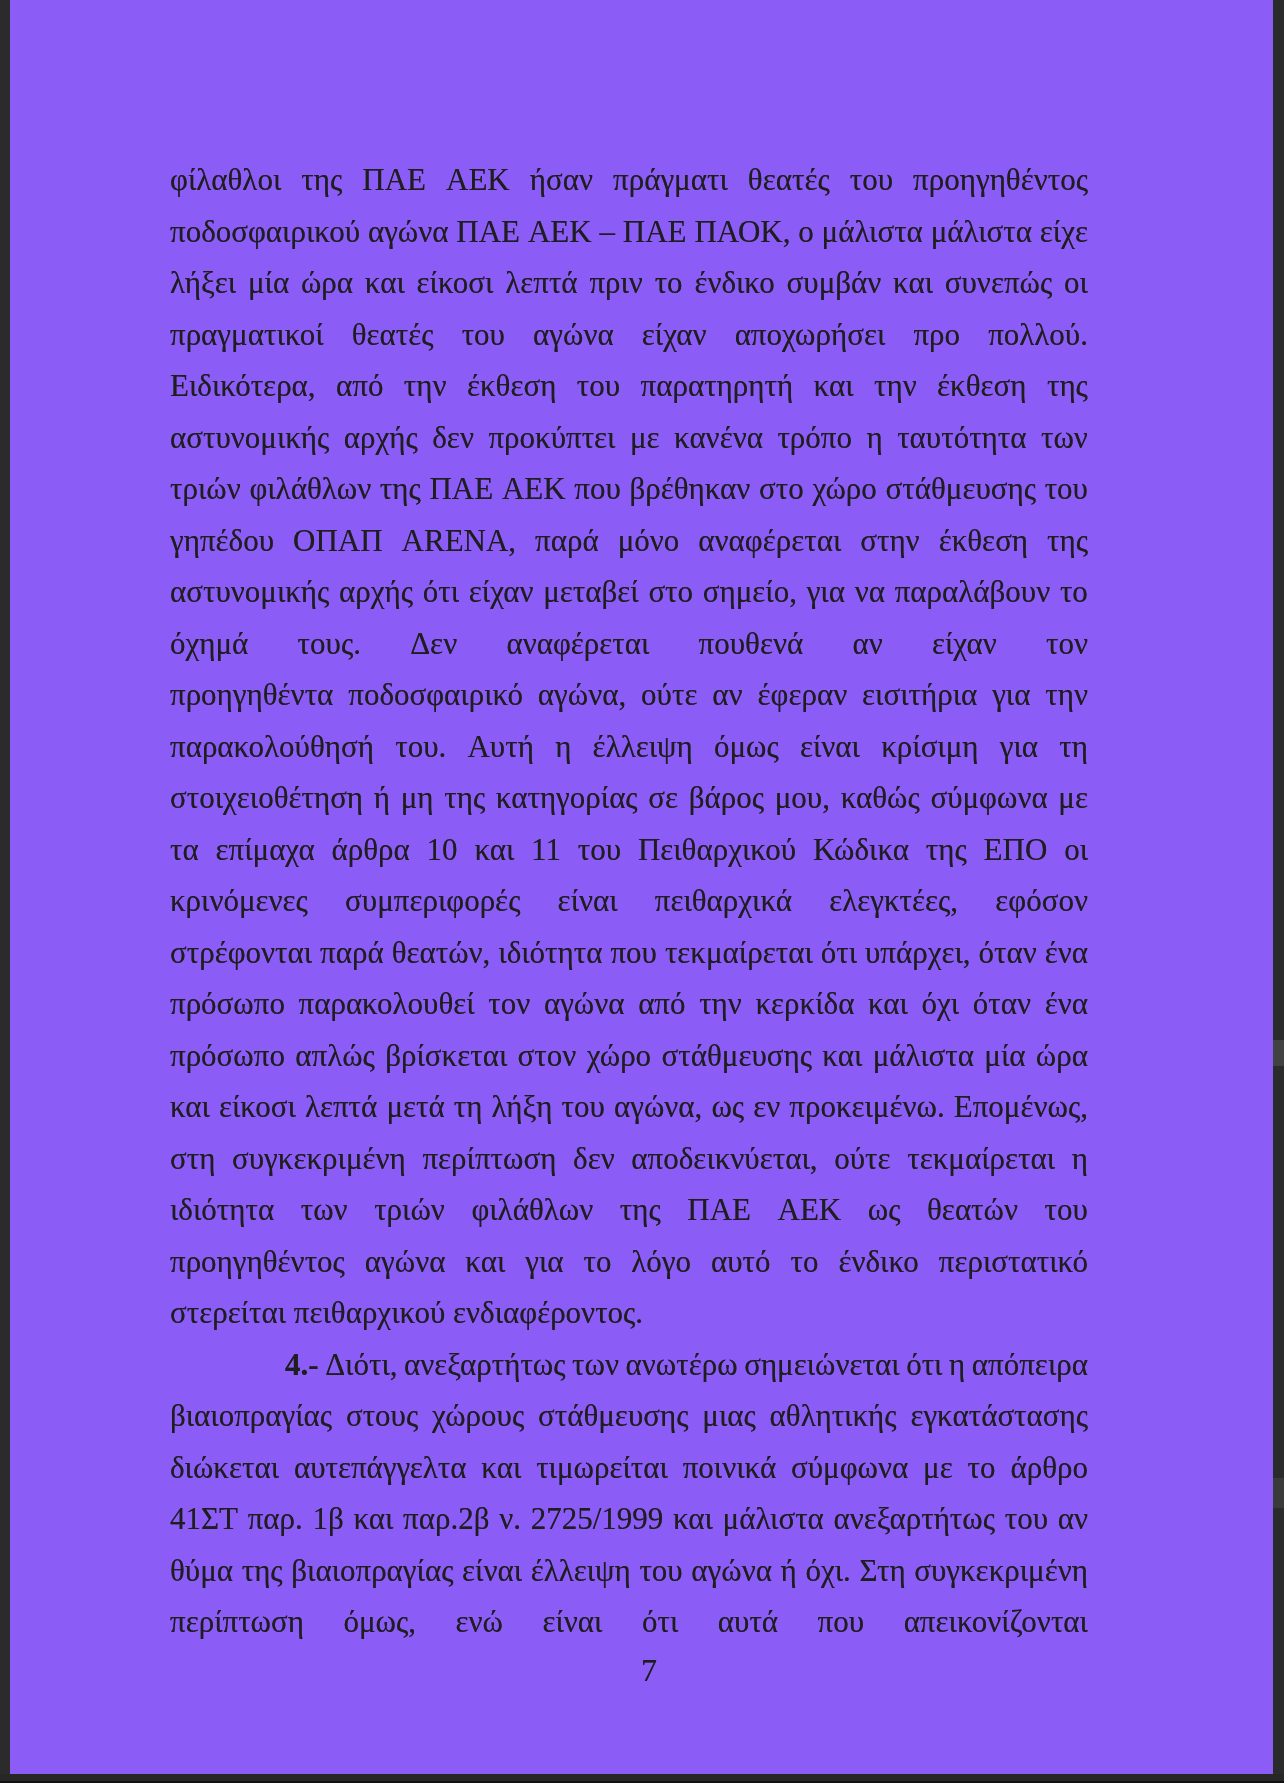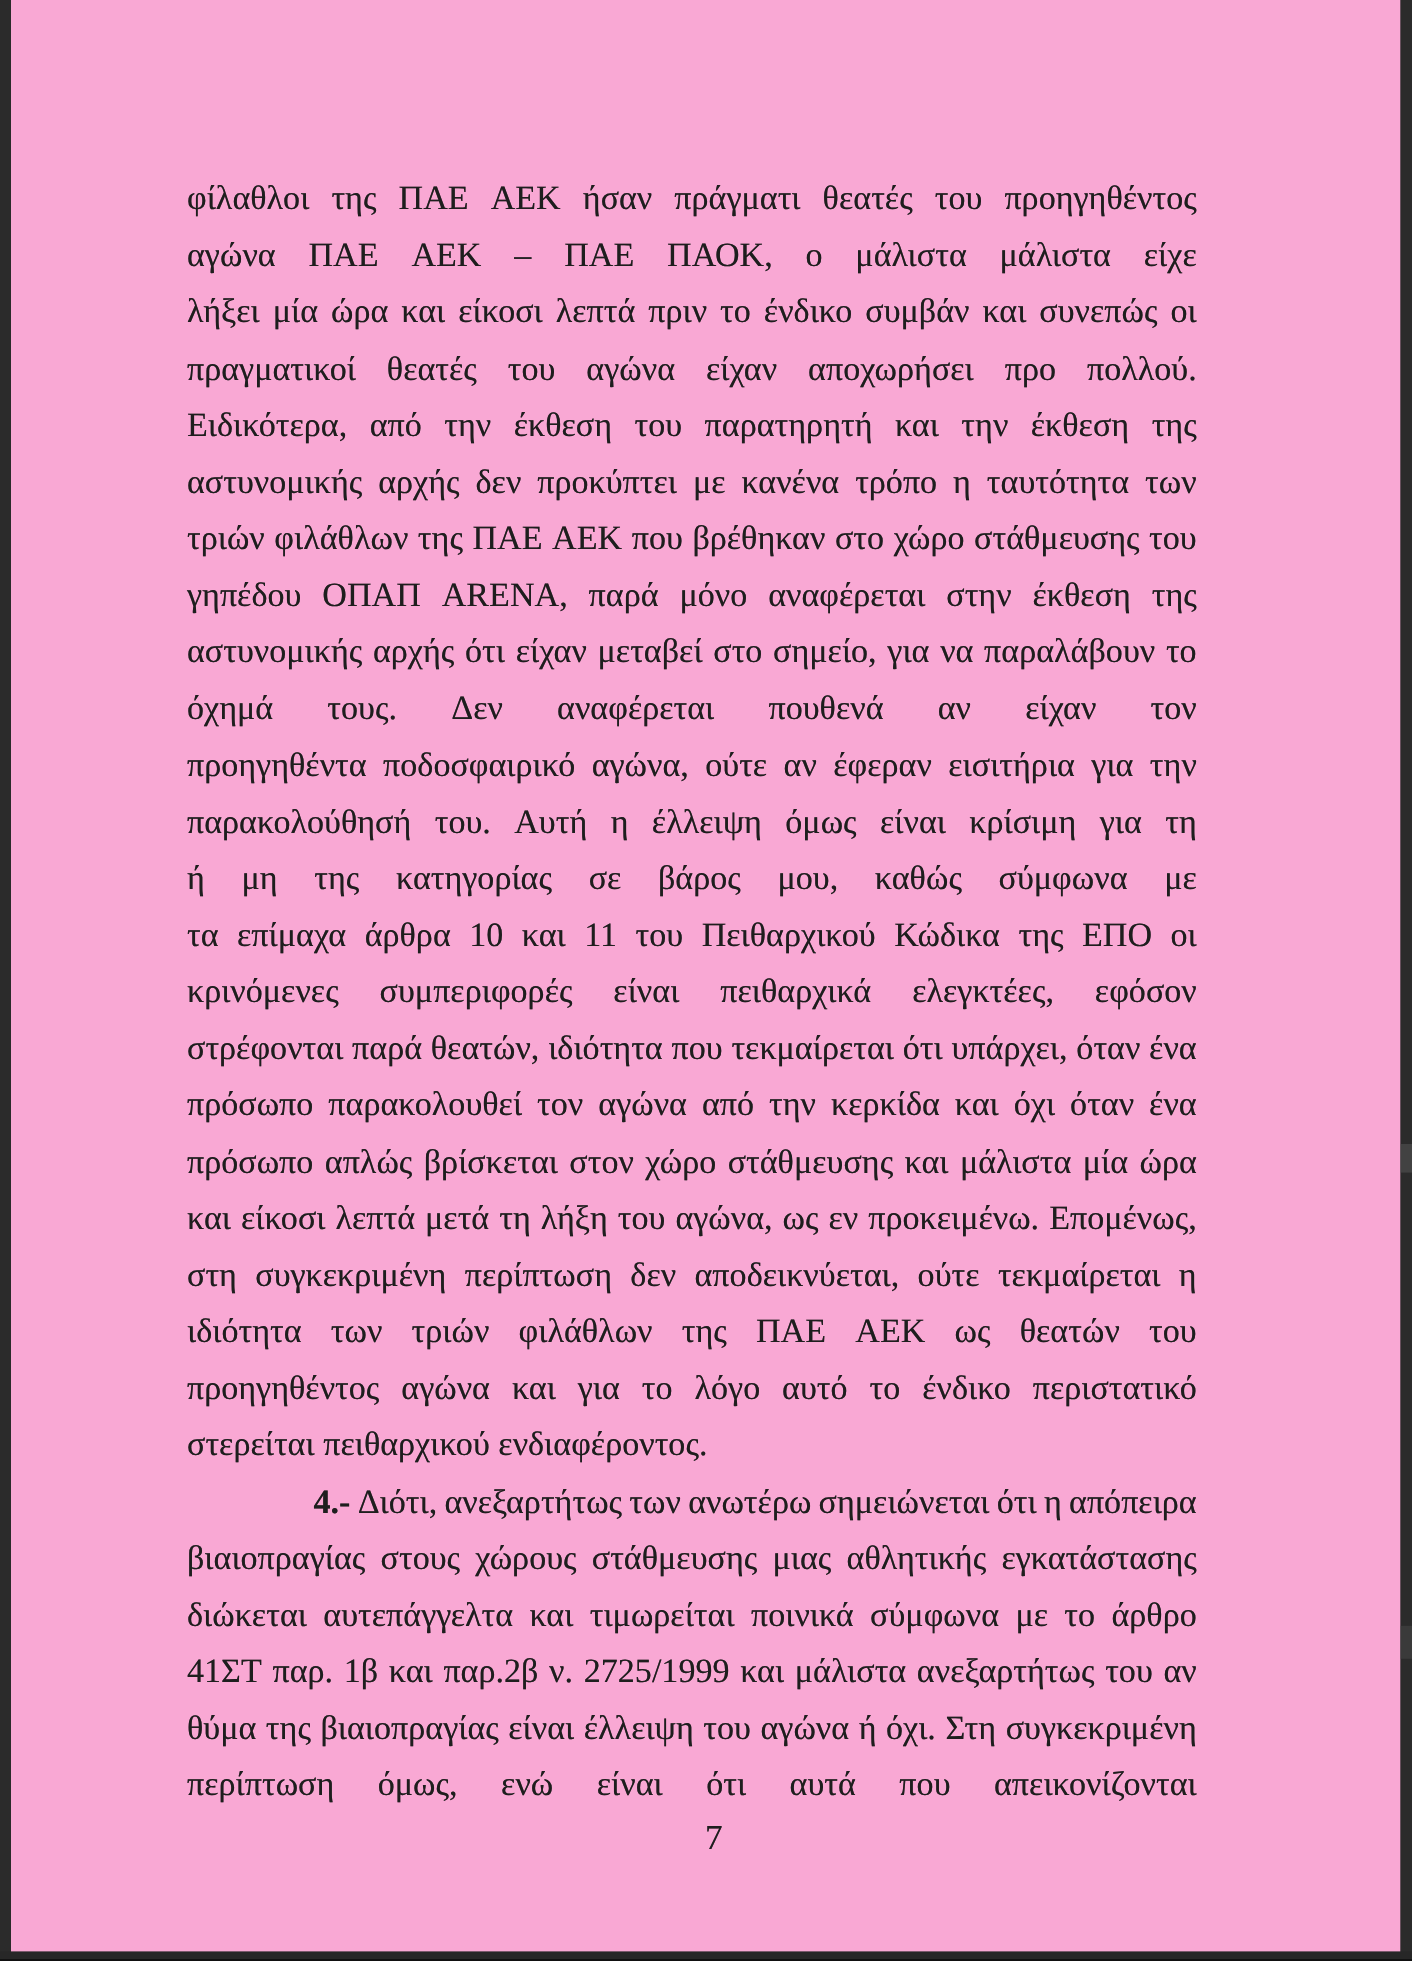--- a/index.html
+++ b/index.html
@@ -4,21 +4,21 @@
 <style>
   html, body {
     margin: 0;
     padding: 0;
     background: #ffffff;
   }
   .page {
     position: relative;
     width: 1284px;
     height: 1783px;
-    background: #f9a8d4;
+    background: #8b5cf6;
     overflow: hidden;
     font-family: "Liberation Serif", "DejaVu Serif", serif;
     color: #1e1e1e;
   }
   
   .edge-left {
     position: absolute;
     left: 0; top: 0;
     width: 10px; height: 100%;
     background: #2b2b2b;
@@ -101,20 +101,21 @@
           <span>της</span>
           <span>ΠΑΕ</span>
           <span>ΑΕΚ</span>
           <span>ήσαν</span>
           <span>πράγματι</span>
           <span>θεατές</span>
           <span>του</span>
           <span>προηγηθέντος</span>
         </div>
         <div class="line j">
+          <span>ποδοσφαιρικού</span>
           <span>αγώνα</span>
           <span>ΠΑΕ</span>
           <span>ΑΕΚ</span>
           <span>–</span>
           <span>ΠΑΕ</span>
           <span>ΠΑΟΚ,</span>
           <span>ο</span>
           <span>μάλιστα</span>
           <span>μάλιστα</span>
           <span>είχε</span>
@@ -232,20 +233,21 @@
           <span>Αυτή</span>
           <span>η</span>
           <span>έλλειψη</span>
           <span>όμως</span>
           <span>είναι</span>
           <span>κρίσιμη</span>
           <span>για</span>
           <span>τη</span>
         </div>
         <div class="line j">
+          <span>στοιχειοθέτηση</span>
           <span>ή</span>
           <span>μη</span>
           <span>της</span>
           <span>κατηγορίας</span>
           <span>σε</span>
           <span>βάρος</span>
           <span>μου,</span>
           <span>καθώς</span>
           <span>σύμφωνα</span>
           <span>με</span>

